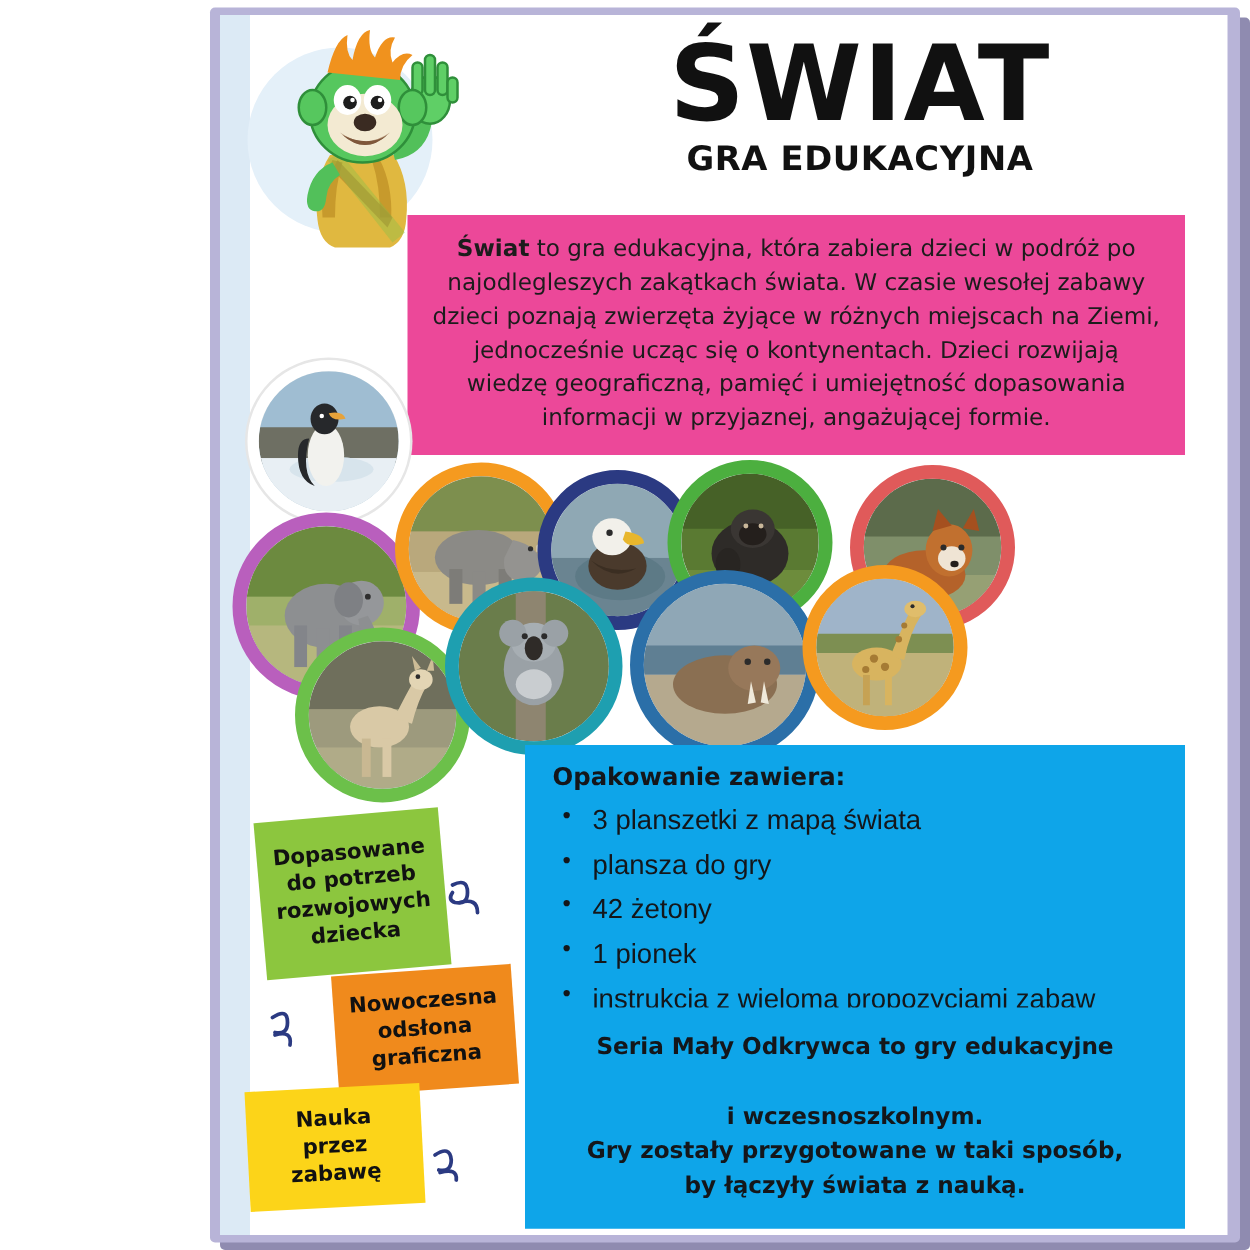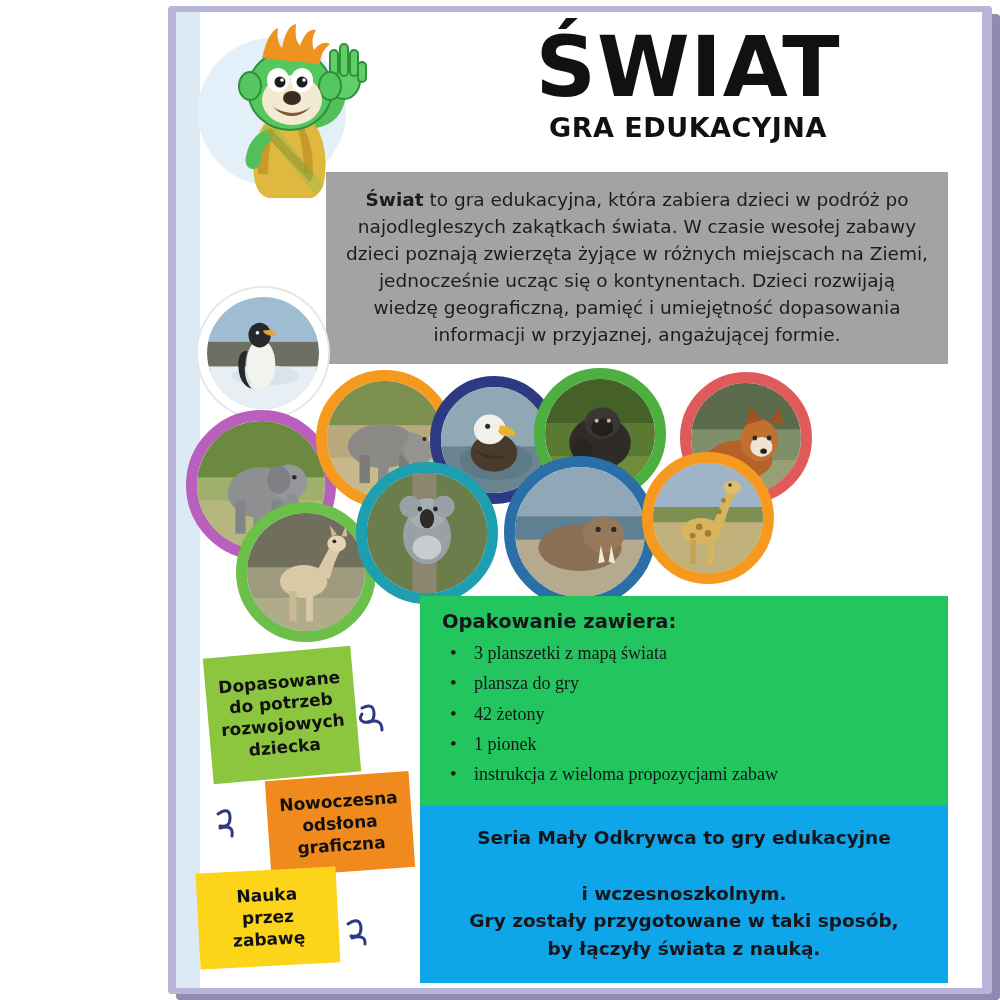--- a/index.html
+++ b/index.html
@@ -104,21 +104,21 @@
     color: #111111;
     margin: 4px 0 0 0;
   }
 
   
   .intro-box {
     position: absolute;
     left: 150px;
     top: 160px;
     width: 622px;
-    background: #a3a3a3;
+    background: #ec4899;
     padding: 14px 18px 16px 18px;
     box-sizing: border-box;
   }
   .intro-text {
     margin: 0;
     text-align: center;
     font-family: "DejaVu Sans", sans-serif;
     font-size: 18.5px;
     line-height: 1.46;
     color: #1c1c1c;
@@ -145,40 +145,40 @@
     inset: 0;
     border-radius: 50%;
   }
 
   
   .contents-box {
     position: absolute;
     left: 244px;
     top: 584px;
     width: 528px;
-    background: #22c55e;
+    background: #0ea5e9;
     padding: 14px 20px 18px 20px;
     box-sizing: border-box;
   }
   .contents-title {
     font-family: "DejaVu Sans", sans-serif;
     font-weight: bold;
     font-size: 19.5px;
     color: #14161a;
     margin: 0 0 8px 2px;
   }
   .contents-list {
     margin: 0;
     padding: 0;
     list-style: none;
   }
   .contents-list li {
     position: relative;
-    font-family: Liberation Serif, serif;
-    font-size: 18px;
+    font-family: Liberation Sans, sans-serif;
+    font-size: 22px;
     color: #14161a;
     padding: 0 0 6px 34px;
     line-height: 1.35;
   }
   .contents-list li:before {
     content: "•";
     position: absolute;
     left: 10px;
     top: -1px;
     font-size: 19px;

